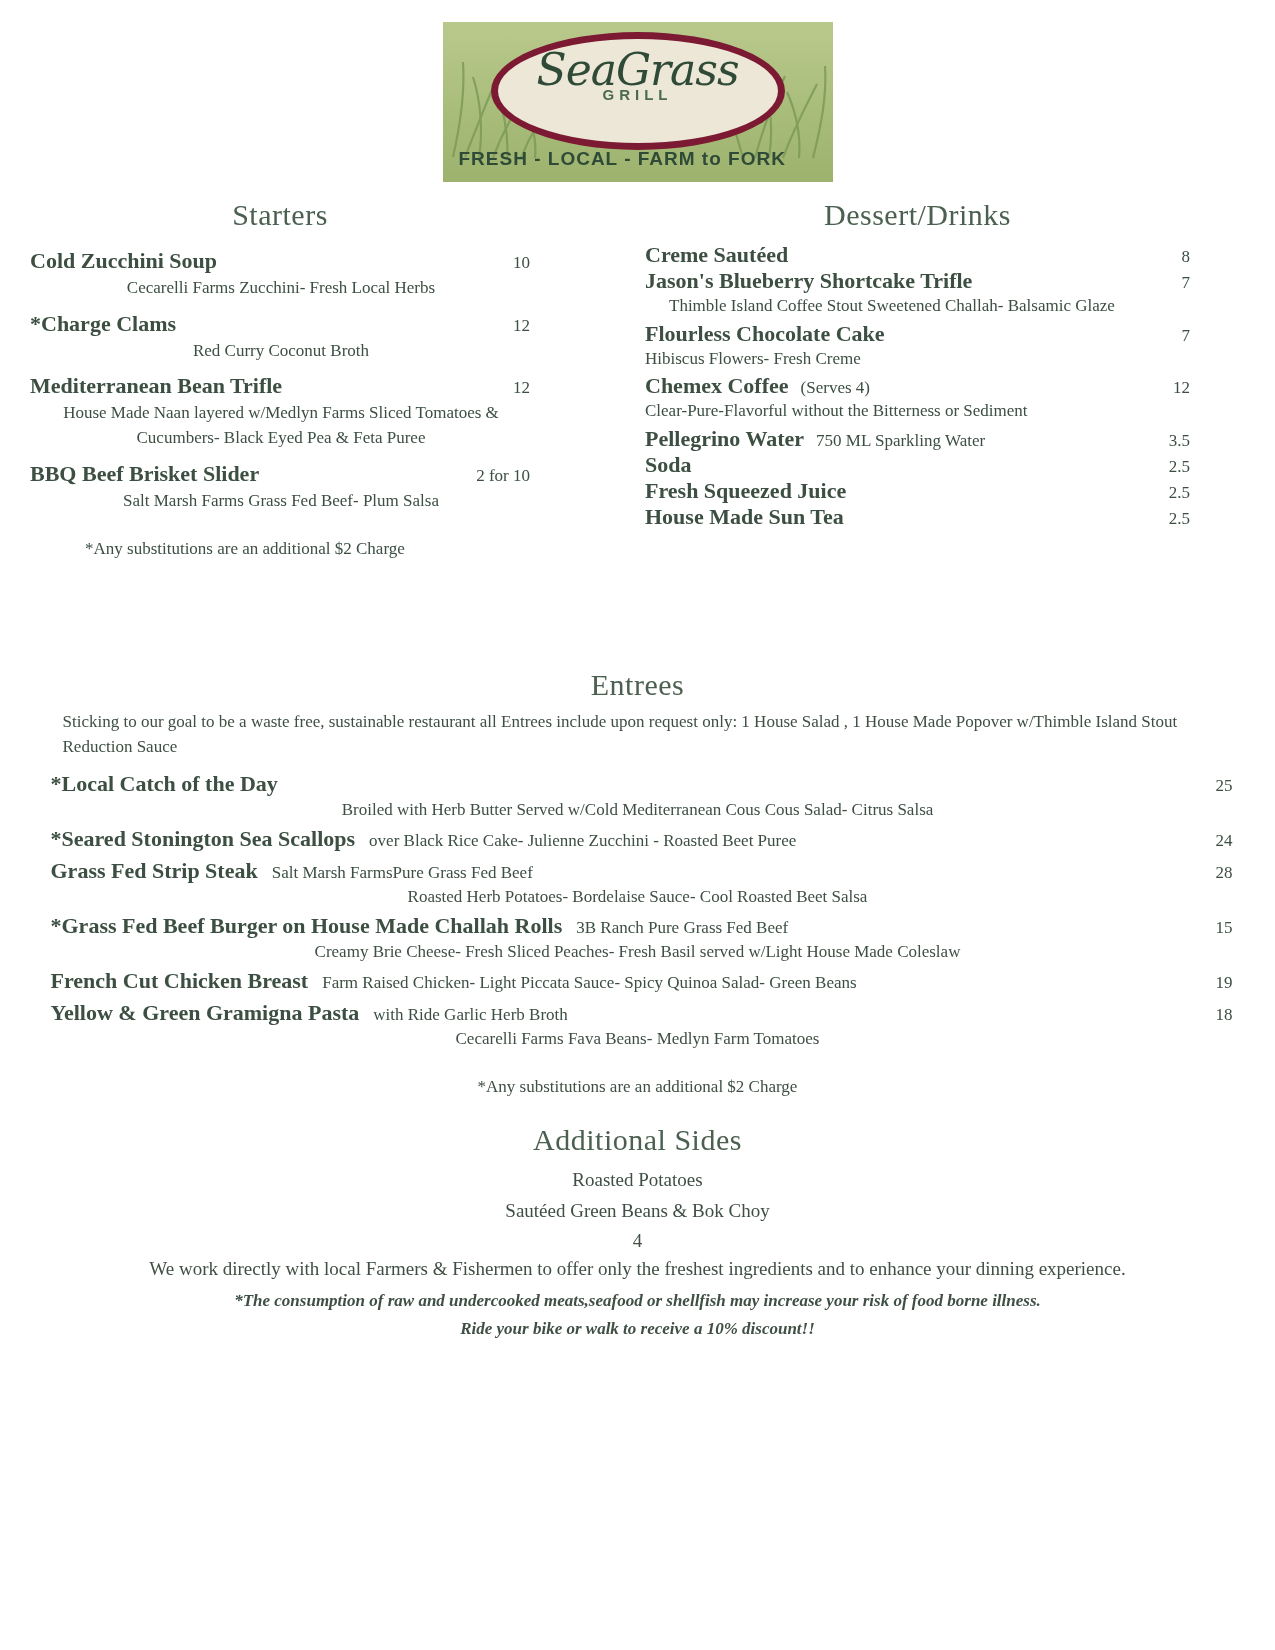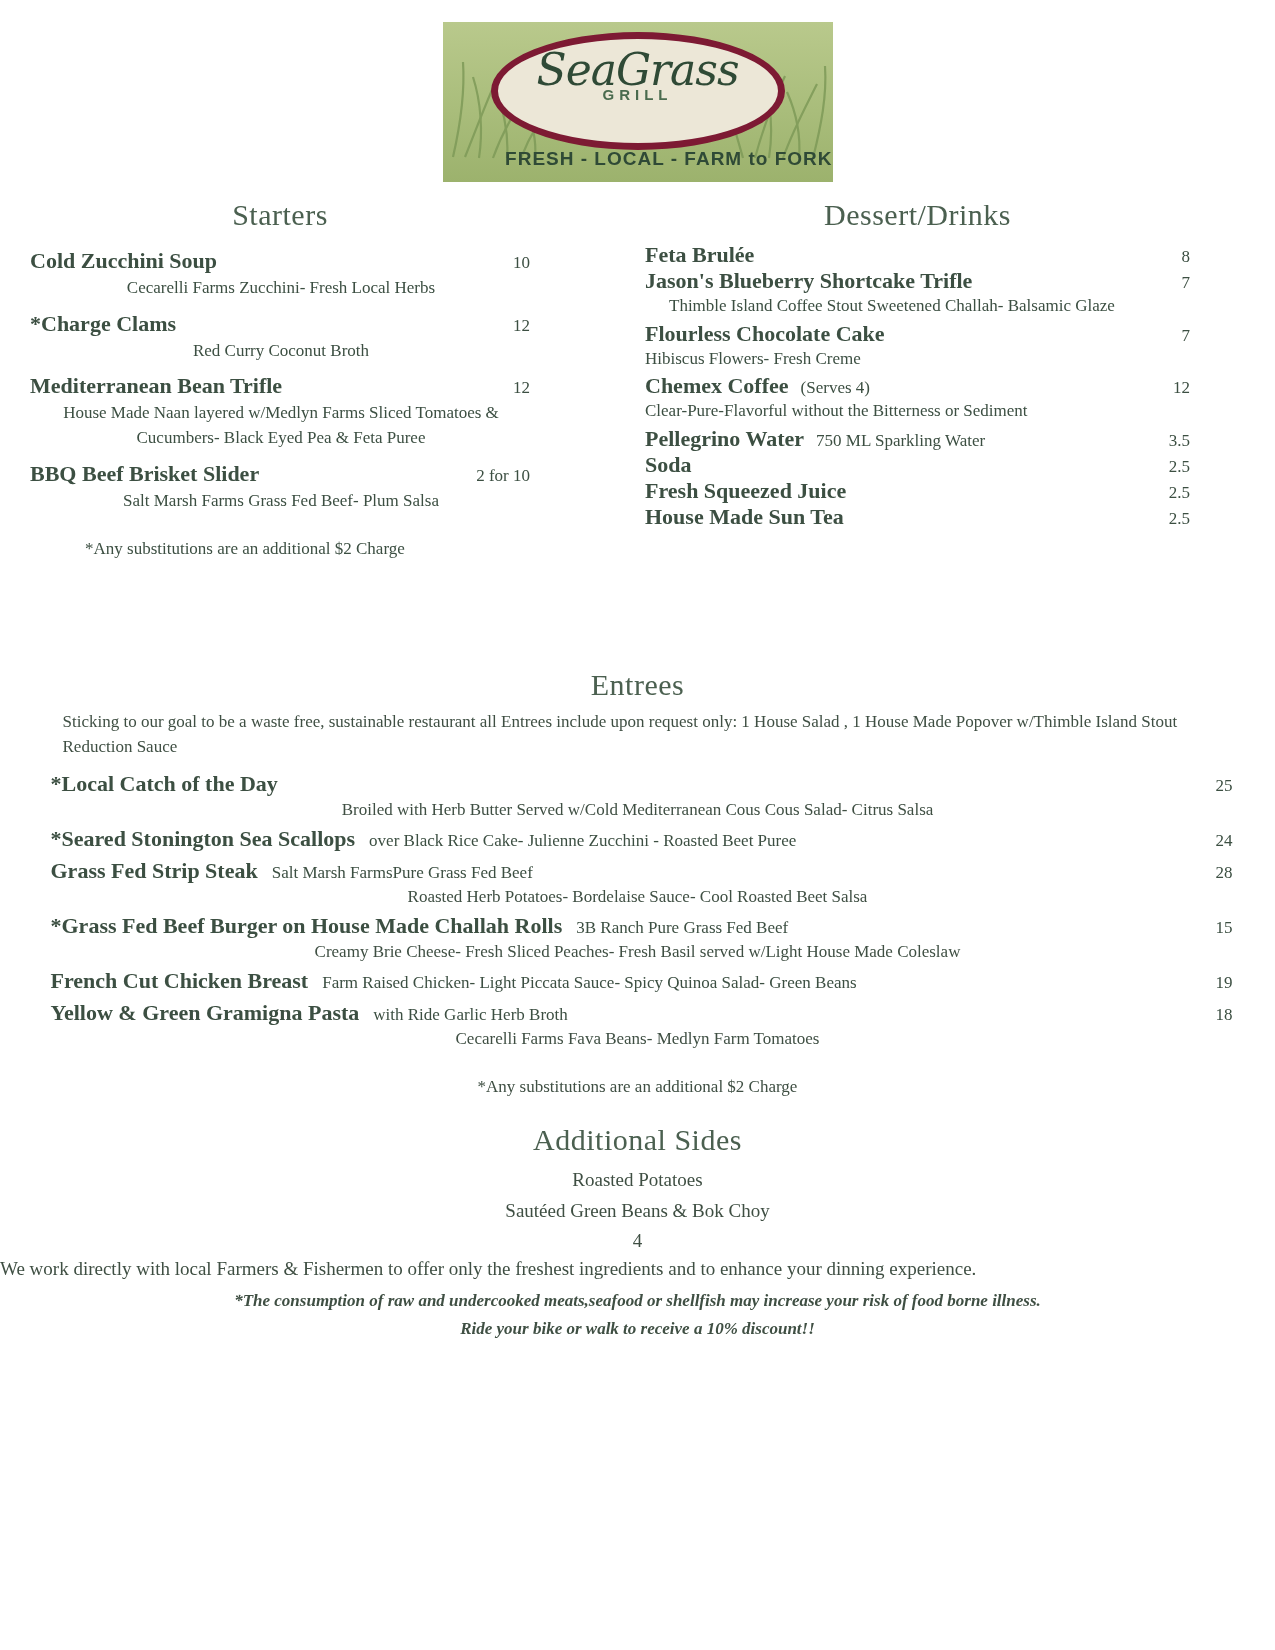--- a/index.html
+++ b/index.html
@@ -65,23 +65,23 @@
     width: 390px;
     text-align: center;
     font-family: "Liberation Sans", sans-serif;
     font-size: 15px;
     font-weight: bold;
     letter-spacing: 5px;
     color: #4a6b4e;
   }
   .logo-tag {
     position: absolute;
-    left: 0; top: 126px;
+    left: 16px; top: 126px;
     width: 390px;
-    text-align: right;
+    text-align: left;
     font-family: "Liberation Sans", sans-serif;
     font-size: 19px;
     font-weight: bold;
     color: #2f4a36;
     letter-spacing: 1px;
   }
 
   
   .section-title {
     text-align: center;
@@ -195,21 +195,21 @@
     width: 1190px;
     margin: 26px auto 0 auto;
     text-align: center;
   }
   .sides .section-title { font-size: 30px; margin-bottom: 8px; }
   .side-line {
     font-size: 19px;
     line-height: 1.6;
   }
   .footer-line {
-    text-align: left;
+    text-align: center;
     font-size: 19px;
     margin-top: 2px;
   }
   .footer-note {
     text-align: center;
     font-size: 17px;
     font-style: italic;
     font-weight: bold;
     margin-top: 8px;
     line-height: 1.5;
@@ -292,21 +292,21 @@
 
       <div class="note note-left">*Any substitutions are an additional $2 Charge</div>
     </div>
 
     <div class="col-right">
       <div class="section-title">Dessert/Drinks</div>
 
       <div>
         <div class="row right-item">
           <div class="names">
-            <span class="item-name">Feta Brulée</span>
+            <span class="item-name">Creme Sautéed</span>
             <span class="item-name-sm"></span>
           </div>
           <span class="price">8</span>
         </div>
       </div>
 
       <div>
         <div class="row right-item">
           <div class="names">
             <span class="item-name">Jason's Blueberry Shortcake Trifle</span>

